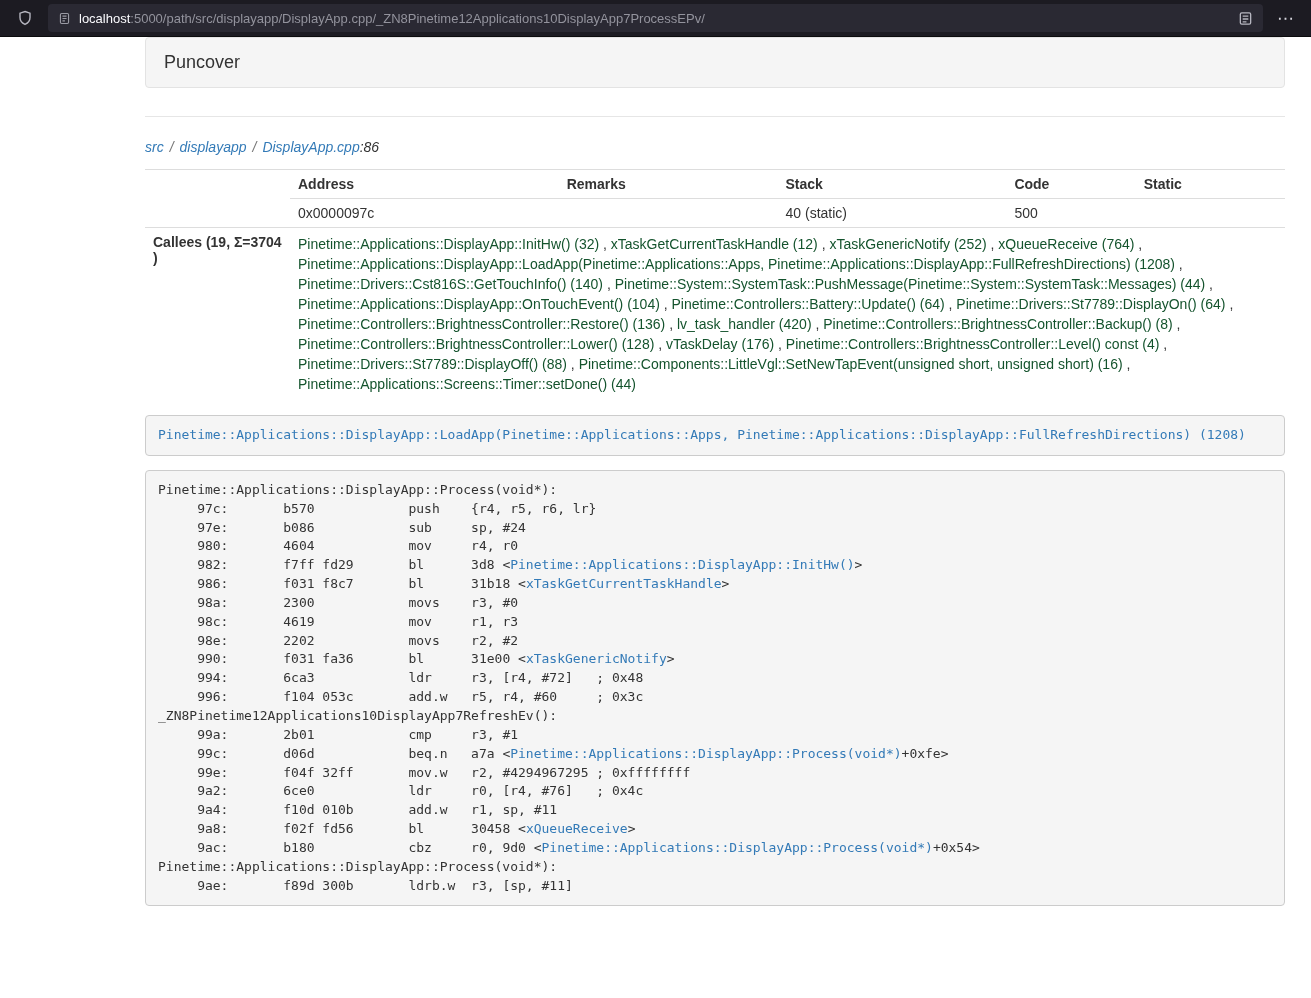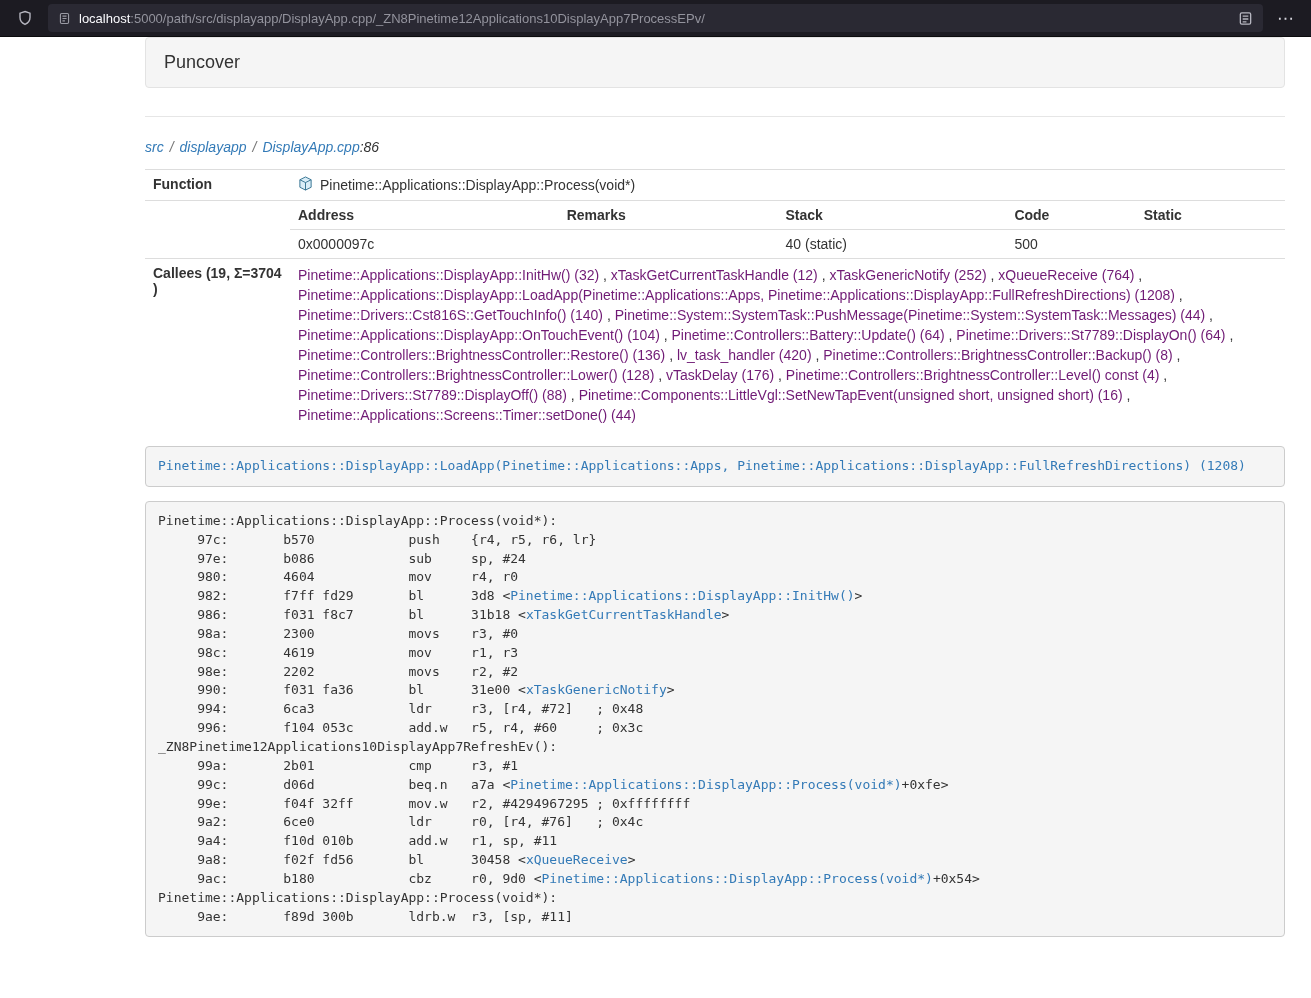--- a/index.html
+++ b/index.html
@@ -60,21 +60,21 @@
   }
   table.inner thead th { font-weight: bold; border-top: 0; margin-left: 12px; }
   table.inner tbody td { border-top: 1px solid #ddd; }
   table.inner th:nth-child(1) { width: 27%; }
   table.inner th:nth-child(2) { width: 22%; }
   table.inner th:nth-child(3) { width: 23%; }
   table.inner th:nth-child(4) { width: 13%; }
   table.inner th:nth-child(5) { width: 15%; }
 
   .callees-cell { line-height: 20px; }
-  .callees-cell a { color: #701a75; text-decoration: none; cursor: pointer; }
+  .callees-cell a { color: #14532d; text-decoration: none; cursor: pointer; }
   .callees-cell .csep { color: #333; }
 
   pre {
     background: #f5f5f5; border: 1px solid #ccc; border-radius: 4px;
     padding: 10px 12px; margin: 0;
     font-family: "DejaVu Sans Mono", "Liberation Mono", monospace;
     font-size: 13px; line-height: 1.45; color: #333;
     white-space: pre; overflow: hidden;
     tab-size: 8; -moz-tab-size: 8;
   }
@@ -117,34 +117,20 @@
   </div>
 
   <hr>
 
   <div class="breadcrumb">
     <a href="#">src</a><span class="sep">/</span><a href="#">displayapp</a><span class="sep">/</span><a href="#">DisplayApp.cpp</a><span class="suffix">:86</span>
   </div>
 
   <table class="main">
     <tbody>
-      <tr>
-        <th>Function</th>
-        <td>
-          <span class="fn-sig">
-            <span>
-              <svg width="15" height="15" viewBox="0 0 16 16">
-                <path d="M8 1 L14 4 V12 L8 15 L2 12 V4 Z" fill="#d9edf7" stroke="#31708f" stroke-width="1"></path>
-                <path d="M2 4 L8 7 L14 4 M8 7 V15" fill="none" stroke="#31708f" stroke-width="1"></path>
-              </svg>
-            </span>
-            <span>Pinetime::Applications::DisplayApp::Process(void*)</span>
-          </span>
-        </td>
-      </tr>
       <tr>
         <th></th>
         <td class="inner-wrap">
           <table class="inner">
             <thead>
               <tr>
                 <th>Address</th>
                 <th>Remarks</th>
                 <th>Stack</th>
                 <th>Code</th>

